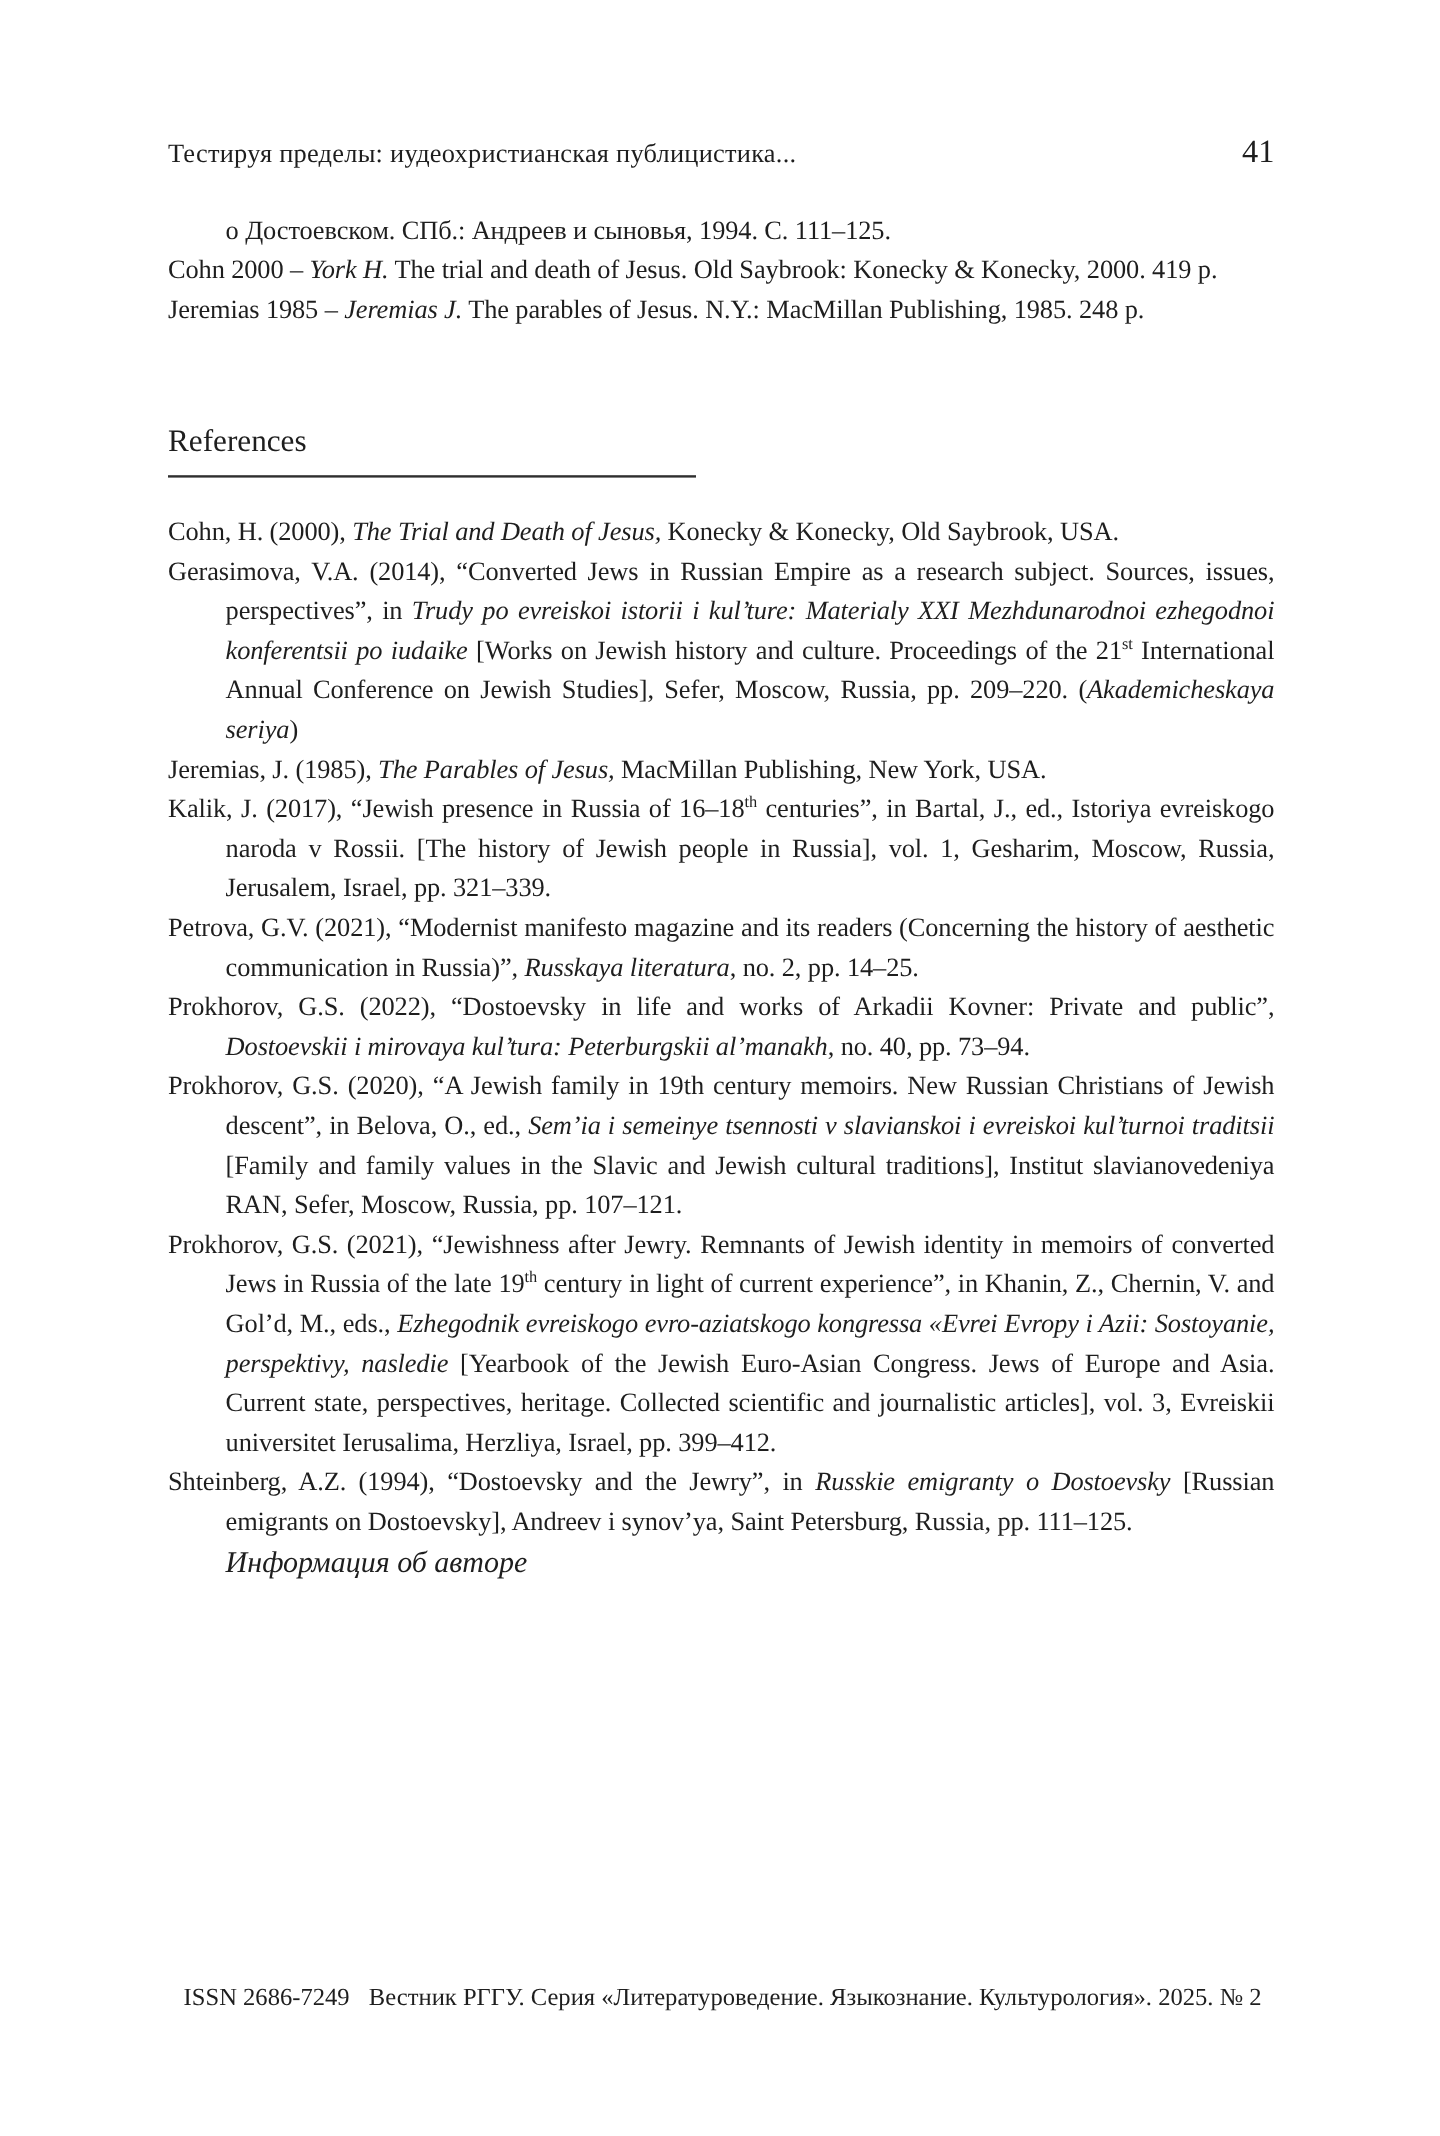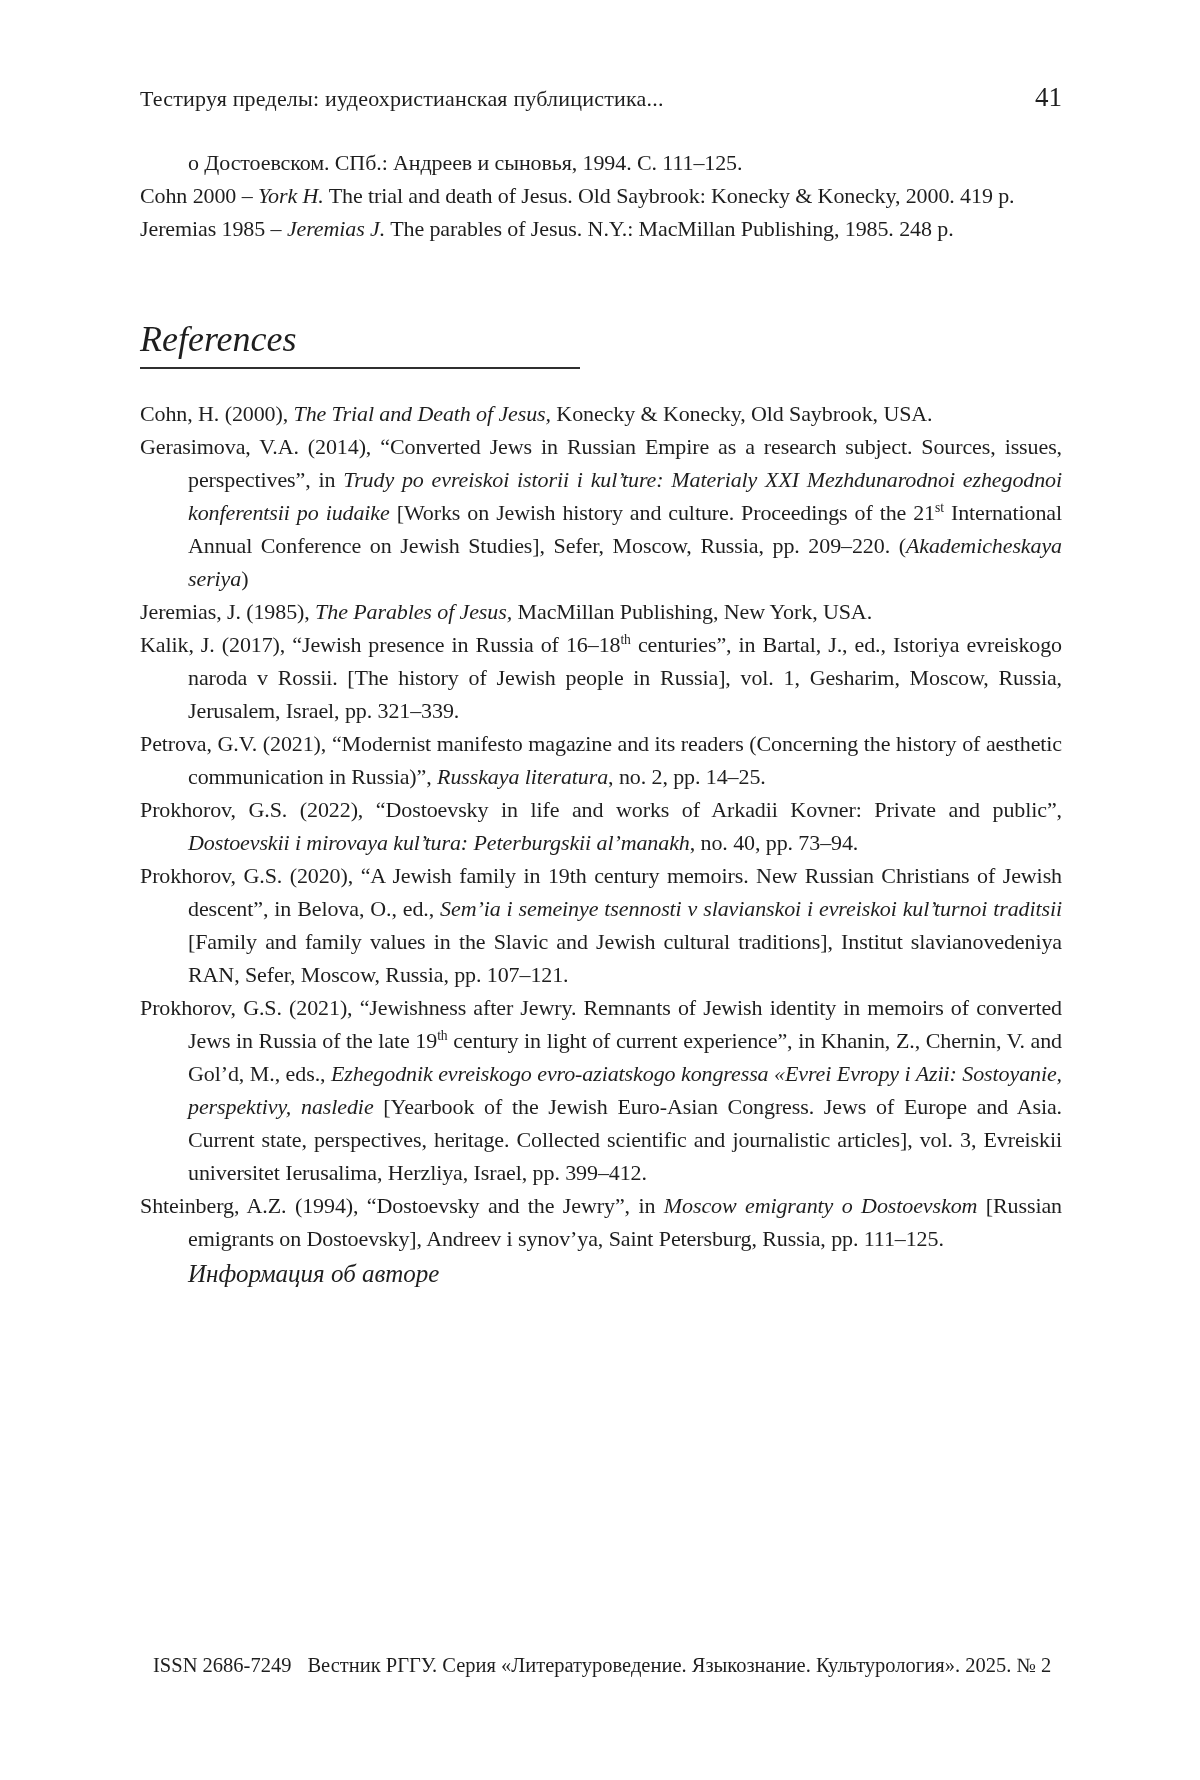--- a/index.html
+++ b/index.html
@@ -14,39 +14,39 @@
     font-family: "Liberation Serif", "DejaVu Serif", serif;
     overflow: hidden;
   }
   .running-head {
     display: flex;
     justify-content: space-between;
     align-items: baseline;
     font-size: 22px;
     line-height: 26px;
     margin-bottom: 34px;
+    margin-top: 29px;
   }
   .running-head .title { letter-spacing: 0.2px; }
   .running-head .pagenum { font-size: 27px; }
   .entry {
     margin: 0;
     font-size: 22px;
     line-height: 33px;
     text-align: justify;
     padding-left: 48px;
     text-indent: -48px;
     letter-spacing: -0.1px;
   }
   .entry.cont { text-indent: 0; }
   .entry i { font-style: italic; }
   sup { font-size: 0.62em; line-height: 0; vertical-align: super; }
   .refs-heading {
-    font-style: italic;
     font-weight: normal;
-    font-size: 36px;
+    font-size: 26px;
     line-height: 36px;
     margin: 76px 0 0 0;
   }
   .refs-rule {
     width: 440px;
     height: 2px;
     background: #2f2f2f;
     margin: 10px 0 28px 0;
   }
   .author-info {
@@ -100,21 +100,21 @@
       <p class="entry">Kalik, J. (2017), “Jewish presence in Russia of 16–18<sup>th</sup> centuries”, in Bartal, J., ed., Istoriya evreiskogo naroda v Rossii. [The history of Jewish people in Russia], vol. 1, Gesharim, Moscow, Russia, Jerusalem, Israel, pp. 321–339.</p>
 
       <p class="entry">Petrova, G.V. (2021), “Modernist manifesto magazine and its readers (Concerning the history of aesthetic communication in Russia)”, <i>Russkaya literatura</i>, no. 2, pp. 14–25.</p>
 
       <p class="entry">Prokhorov, G.S. (2022), “Dostoevsky in life and works of Arkadii Kovner: Private and public”, <i>Dostoevskii i mirovaya kul’tura: Peterburgskii al’manakh</i>, no. 40, pp. 73–94.</p>
 
       <p class="entry">Prokhorov, G.S. (2020), “A Jewish family in 19th century memoirs. New Russian Christians of Jewish descent”, in Belova, O., ed., <i>Sem’ia i semeinye tsennosti v slavianskoi i evreiskoi kul’turnoi traditsii</i> [Family and family values in the Slavic and Jewish cultural traditions], Institut slavianovedeniya RAN, Sefer, Moscow, Russia, pp. 107–121.</p>
 
       <p class="entry">Prokhorov, G.S. (2021), “Jewishness after Jewry. Remnants of Jewish identity in memoirs of converted Jews in Russia of the late 19<sup>th</sup> century in light of current experience”, in Khanin, Z., Chernin, V. and Gol’d, M., eds., <i>Ezhegodnik evreiskogo evro-aziatskogo kongressa «Evrei Evropy i Azii: Sostoyanie, perspektivy, nasledie</i> [Yearbook of the Jewish Euro-Asian Congress. Jews of Europe and Asia. Current state, perspectives, heritage. Collected scientific and journalistic articles], vol. 3, Evreiskii universitet Ierusalima, Herzliya, Israel, pp. 399–412.</p>
 
-      <p class="entry">Shteinberg, A.Z. (1994), “Dostoevsky and the Jewry”, in <i>Moscow emigranty o Dostoevskom</i> [Russian emigrants on Dostoevsky], Andreev i synov’ya, Saint Petersburg, Russia, pp. 111–125.</p>
+      <p class="entry">Shteinberg, A.Z. (1994), “Dostoevsky and the Jewry”, in <i>Russkie emigranty o Dostoevsky</i> [Russian emigrants on Dostoevsky], Andreev i synov’ya, Saint Petersburg, Russia, pp. 111–125.</p>
     </div>
 
   <p class="author-info">Информация об авторе</p>
 
   <div class="footer">
     <span class="issn">ISSN 2686-7249</span><span>Вестник РГГУ. Серия «Литературоведение. Языкознание. Культурология». 2025. № 2</span>
   </div>
 
 </div>
 

